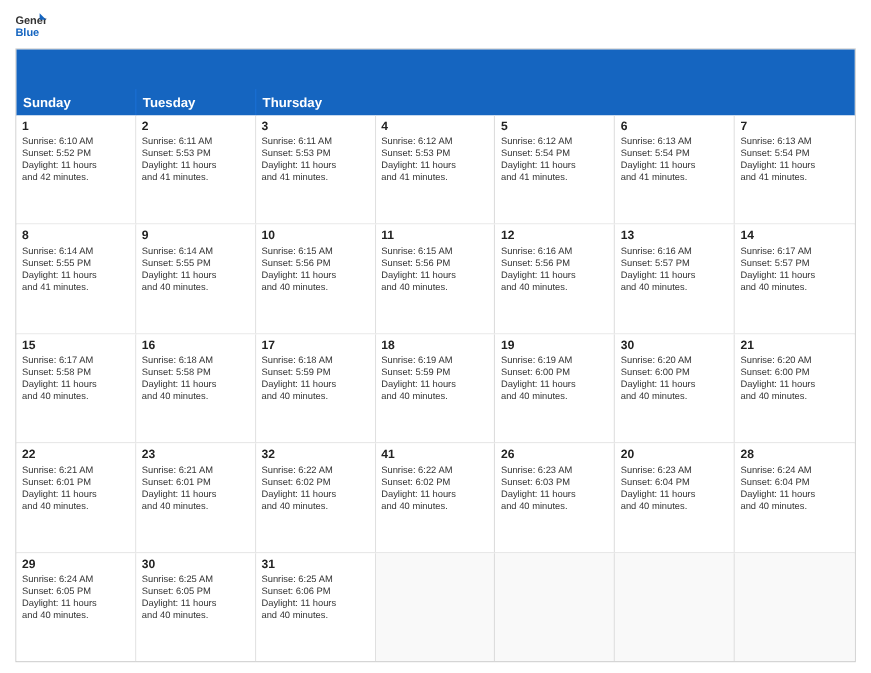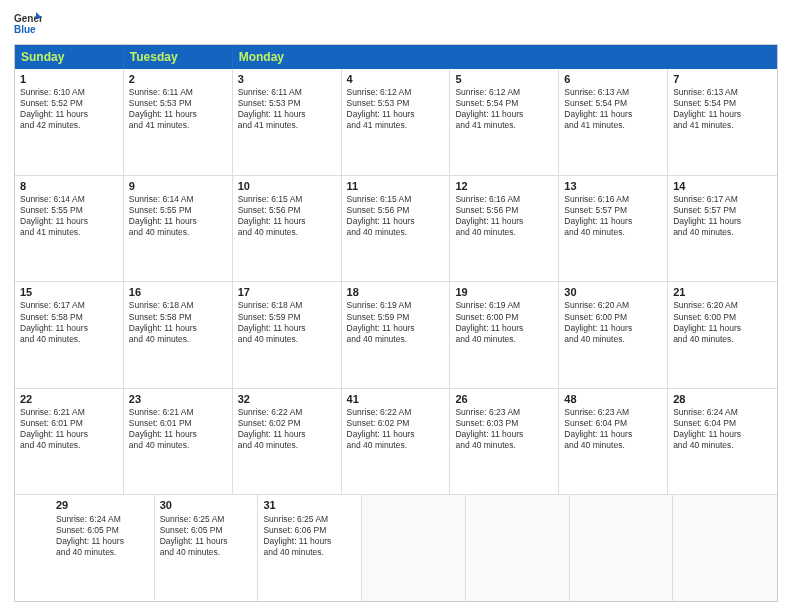--- a/index.html
+++ b/index.html
@@ -51,40 +51,41 @@
       display: flex;
       flex-direction: column;
       border: 1px solid #ccc;
     }
     .cal-header-row {
       display: grid;
       grid-template-columns: repeat(7, 1fr);
       background: #1565c0;
     }
     .cal-header-cell {
-      color: #bef264;
+      color: #ffffff;
       font-weight: bold;
       font-size: 12px;
       padding: 5px 6px;
       border-right: 1px solid #1a6fd4;
       text-align: left;
+      margin-top: 36px;
     }
     .cal-header-cell:last-child { border-right: none; }
     .cal-body {
       flex: 1;
       display: flex;
       flex-direction: column;
     }
     .cal-row {
       display: grid;
       grid-template-columns: repeat(7, 1fr);
       flex: 1;
       border-bottom: 1px solid #ddd;
     }
-    .cal-row:last-child { border-bottom: none; margin-left: 36px; }
+    .cal-row:last-child { border-bottom: none; }
     .cal-cell {
       border-right: 1px solid #ddd;
       padding: 3px 5px;
       font-size: 8.5px;
       color: #333;
       line-height: 1.3;
       vertical-align: top;
       background: #fff;
     }
     .cal-cell:last-child { border-right: none; }
@@ -112,21 +113,21 @@
     <div class="title-block">
       <h1></h1>
       <h2></h2>
     </div>
   </div>
 
   <div class="calendar">
     <div class="cal-header-row" id="cal-header">
         <div class="cal-header-cell">Sunday</div>
         <div class="cal-header-cell">Tuesday</div>
-        <div class="cal-header-cell">Monday</div>
+        <div class="cal-header-cell">Thursday</div>
       </div>
     <div class="cal-body" id="cal-body">
         <div class="cal-row">
           <div class="cal-cell"><span class="day-num">1</span><span>Sunrise: 6:10 AM</span><br><span>Sunset: 5:52 PM</span><br><span>Daylight: 11 hours</span><br><span>and 42 minutes.</span><br></div>
           <div class="cal-cell"><span class="day-num">2</span><span>Sunrise: 6:11 AM</span><br><span>Sunset: 5:53 PM</span><br><span>Daylight: 11 hours</span><br><span>and 41 minutes.</span><br></div>
           <div class="cal-cell"><span class="day-num">3</span><span>Sunrise: 6:11 AM</span><br><span>Sunset: 5:53 PM</span><br><span>Daylight: 11 hours</span><br><span>and 41 minutes.</span><br></div>
           <div class="cal-cell"><span class="day-num">4</span><span>Sunrise: 6:12 AM</span><br><span>Sunset: 5:53 PM</span><br><span>Daylight: 11 hours</span><br><span>and 41 minutes.</span><br></div>
           <div class="cal-cell"><span class="day-num">5</span><span>Sunrise: 6:12 AM</span><br><span>Sunset: 5:54 PM</span><br><span>Daylight: 11 hours</span><br><span>and 41 minutes.</span><br></div>
           <div class="cal-cell"><span class="day-num">6</span><span>Sunrise: 6:13 AM</span><br><span>Sunset: 5:54 PM</span><br><span>Daylight: 11 hours</span><br><span>and 41 minutes.</span><br></div>
           <div class="cal-cell"><span class="day-num">7</span><span>Sunrise: 6:13 AM</span><br><span>Sunset: 5:54 PM</span><br><span>Daylight: 11 hours</span><br><span>and 41 minutes.</span><br></div>
@@ -148,21 +149,21 @@
           <div class="cal-cell"><span class="day-num">19</span><span>Sunrise: 6:19 AM</span><br><span>Sunset: 6:00 PM</span><br><span>Daylight: 11 hours</span><br><span>and 40 minutes.</span><br></div>
           <div class="cal-cell"><span class="day-num">30</span><span>Sunrise: 6:20 AM</span><br><span>Sunset: 6:00 PM</span><br><span>Daylight: 11 hours</span><br><span>and 40 minutes.</span><br></div>
           <div class="cal-cell"><span class="day-num">21</span><span>Sunrise: 6:20 AM</span><br><span>Sunset: 6:00 PM</span><br><span>Daylight: 11 hours</span><br><span>and 40 minutes.</span><br></div>
         </div>
         <div class="cal-row">
           <div class="cal-cell"><span class="day-num">22</span><span>Sunrise: 6:21 AM</span><br><span>Sunset: 6:01 PM</span><br><span>Daylight: 11 hours</span><br><span>and 40 minutes.</span><br></div>
           <div class="cal-cell"><span class="day-num">23</span><span>Sunrise: 6:21 AM</span><br><span>Sunset: 6:01 PM</span><br><span>Daylight: 11 hours</span><br><span>and 40 minutes.</span><br></div>
           <div class="cal-cell"><span class="day-num">32</span><span>Sunrise: 6:22 AM</span><br><span>Sunset: 6:02 PM</span><br><span>Daylight: 11 hours</span><br><span>and 40 minutes.</span><br></div>
           <div class="cal-cell"><span class="day-num">41</span><span>Sunrise: 6:22 AM</span><br><span>Sunset: 6:02 PM</span><br><span>Daylight: 11 hours</span><br><span>and 40 minutes.</span><br></div>
           <div class="cal-cell"><span class="day-num">26</span><span>Sunrise: 6:23 AM</span><br><span>Sunset: 6:03 PM</span><br><span>Daylight: 11 hours</span><br><span>and 40 minutes.</span><br></div>
-          <div class="cal-cell"><span class="day-num">48</span><span>Sunrise: 6:23 AM</span><br><span>Sunset: 6:04 PM</span><br><span>Daylight: 11 hours</span><br><span>and 40 minutes.</span><br></div>
+          <div class="cal-cell"><span class="day-num">20</span><span>Sunrise: 6:23 AM</span><br><span>Sunset: 6:04 PM</span><br><span>Daylight: 11 hours</span><br><span>and 40 minutes.</span><br></div>
           <div class="cal-cell"><span class="day-num">28</span><span>Sunrise: 6:24 AM</span><br><span>Sunset: 6:04 PM</span><br><span>Daylight: 11 hours</span><br><span>and 40 minutes.</span><br></div>
         </div>
         <div class="cal-row">
           <div class="cal-cell"><span class="day-num">29</span><span>Sunrise: 6:24 AM</span><br><span>Sunset: 6:05 PM</span><br><span>Daylight: 11 hours</span><br><span>and 40 minutes.</span><br></div>
           <div class="cal-cell"><span class="day-num">30</span><span>Sunrise: 6:25 AM</span><br><span>Sunset: 6:05 PM</span><br><span>Daylight: 11 hours</span><br><span>and 40 minutes.</span><br></div>
           <div class="cal-cell"><span class="day-num">31</span><span>Sunrise: 6:25 AM</span><br><span>Sunset: 6:06 PM</span><br><span>Daylight: 11 hours</span><br><span>and 40 minutes.</span><br></div>
           <div class="cal-cell empty"></div>
           <div class="cal-cell empty"></div>
           <div class="cal-cell empty"></div>
           <div class="cal-cell empty"></div>

